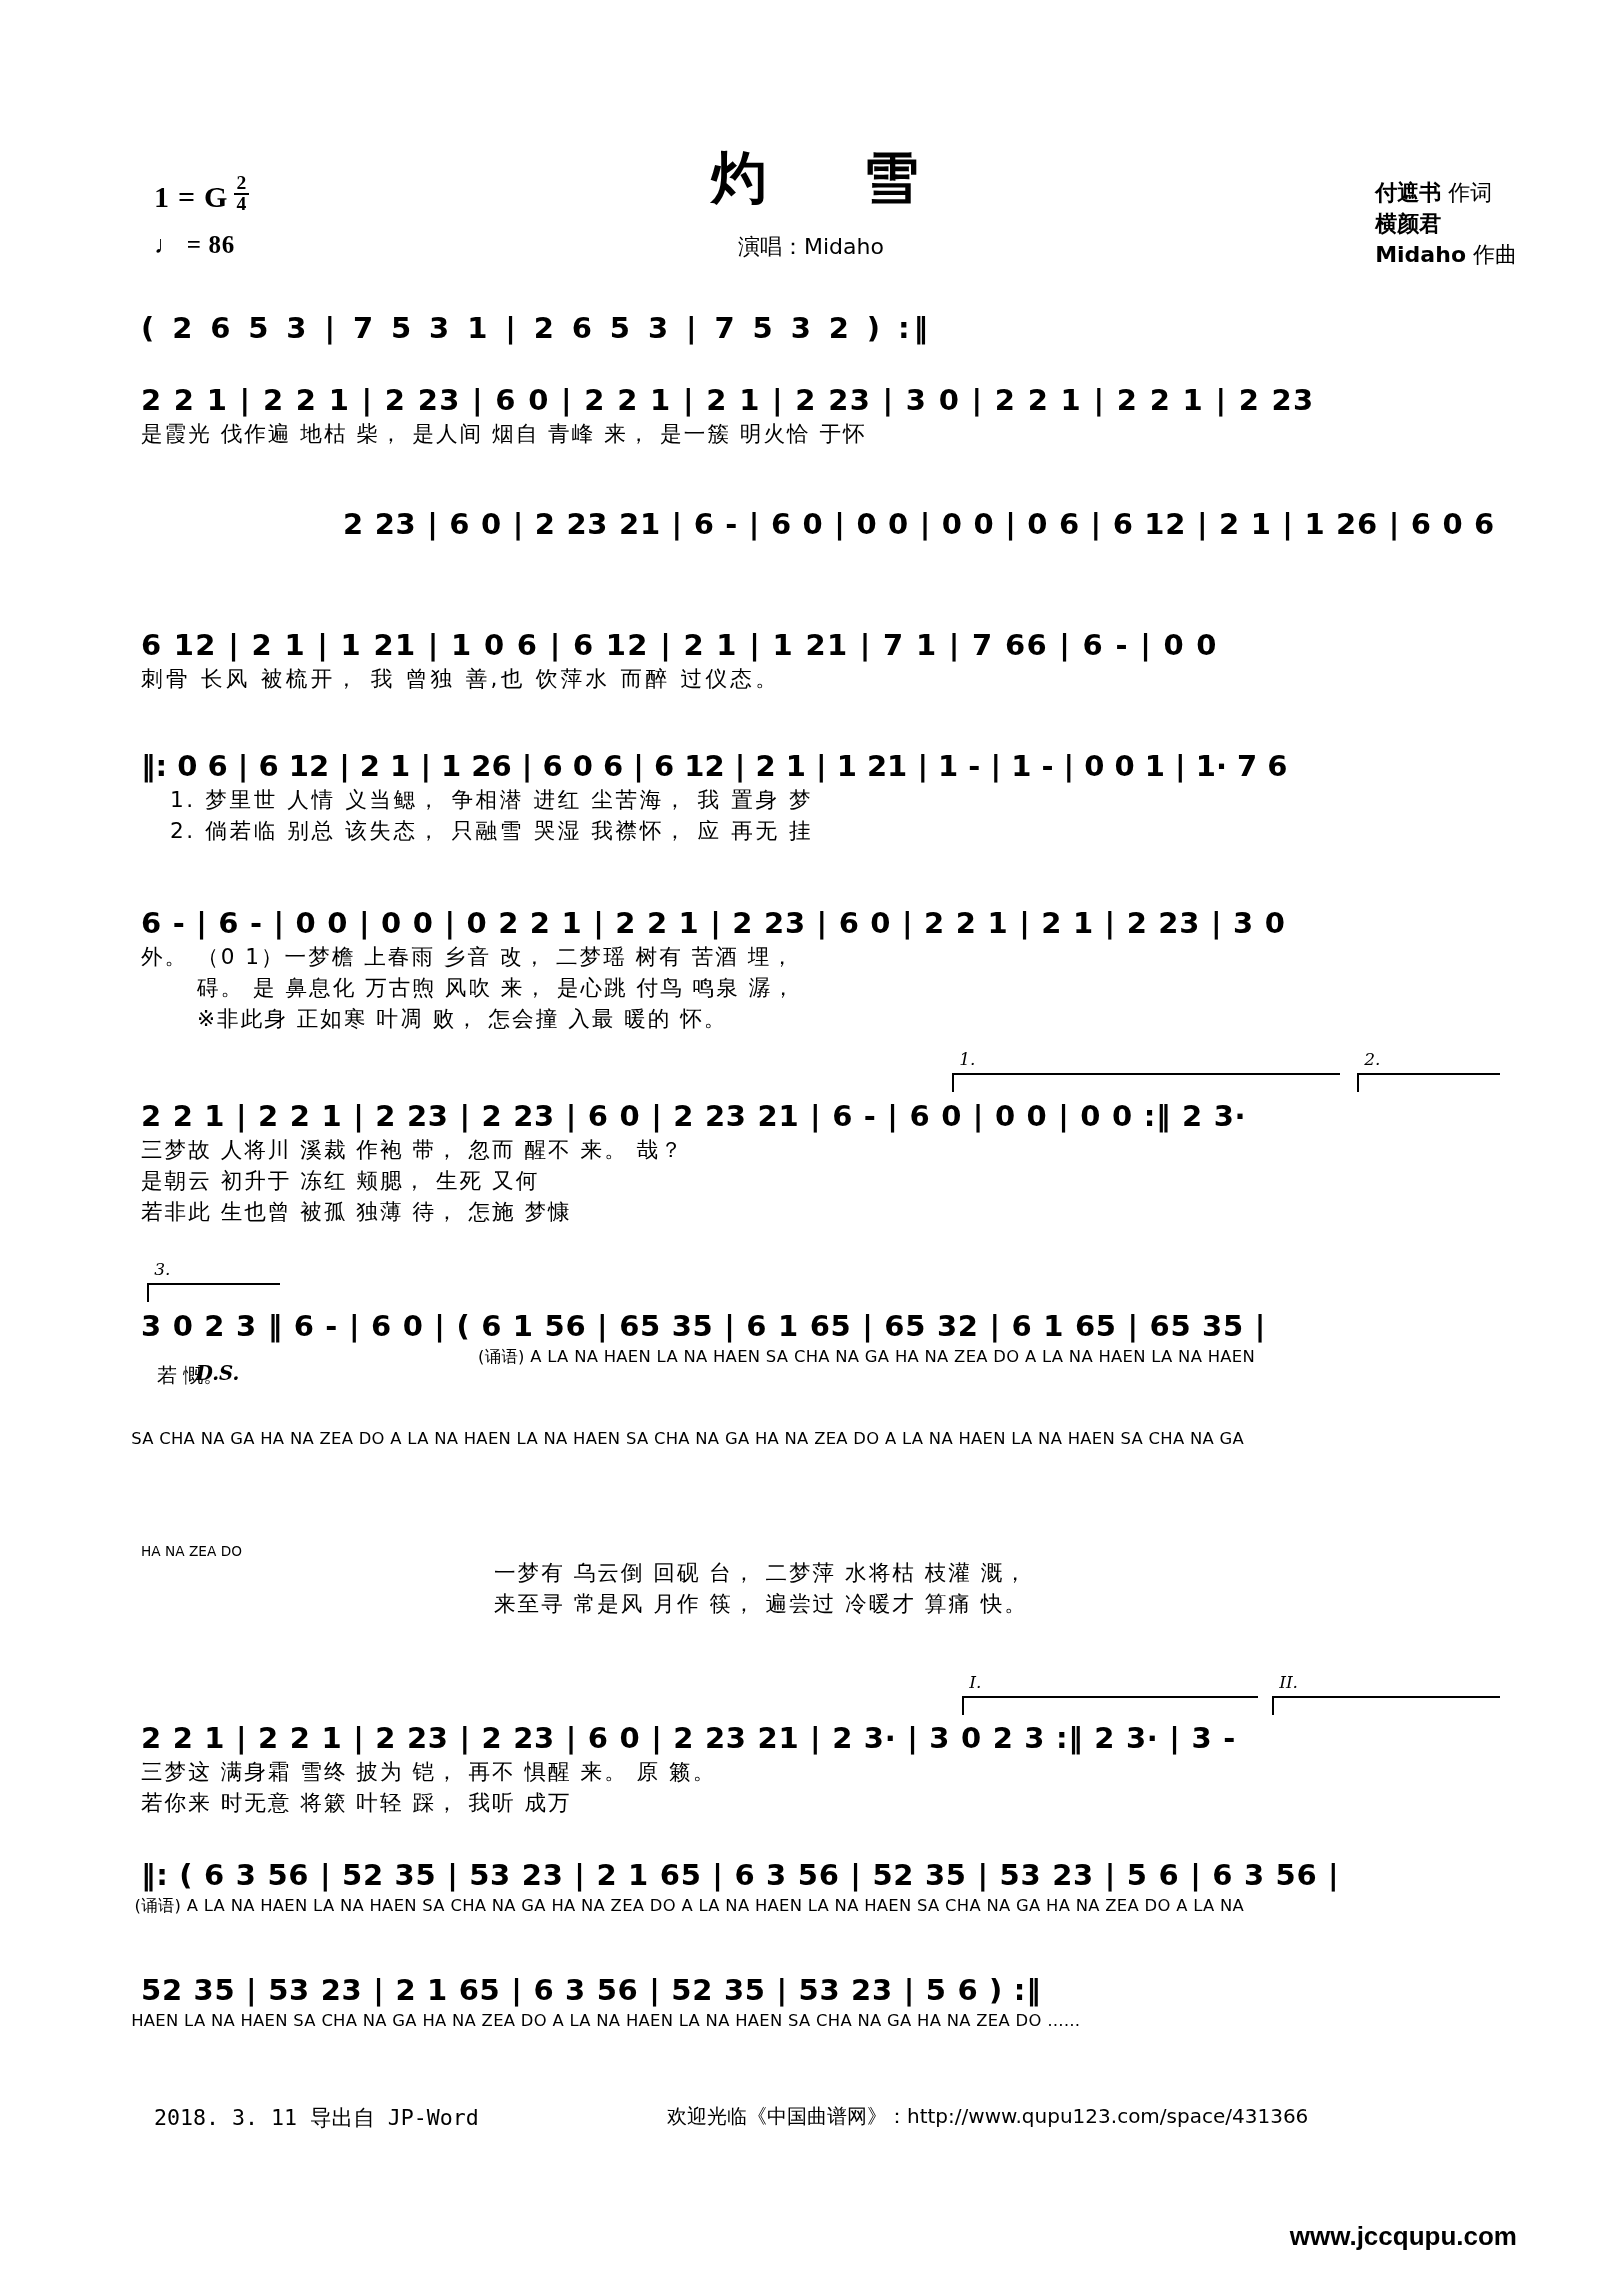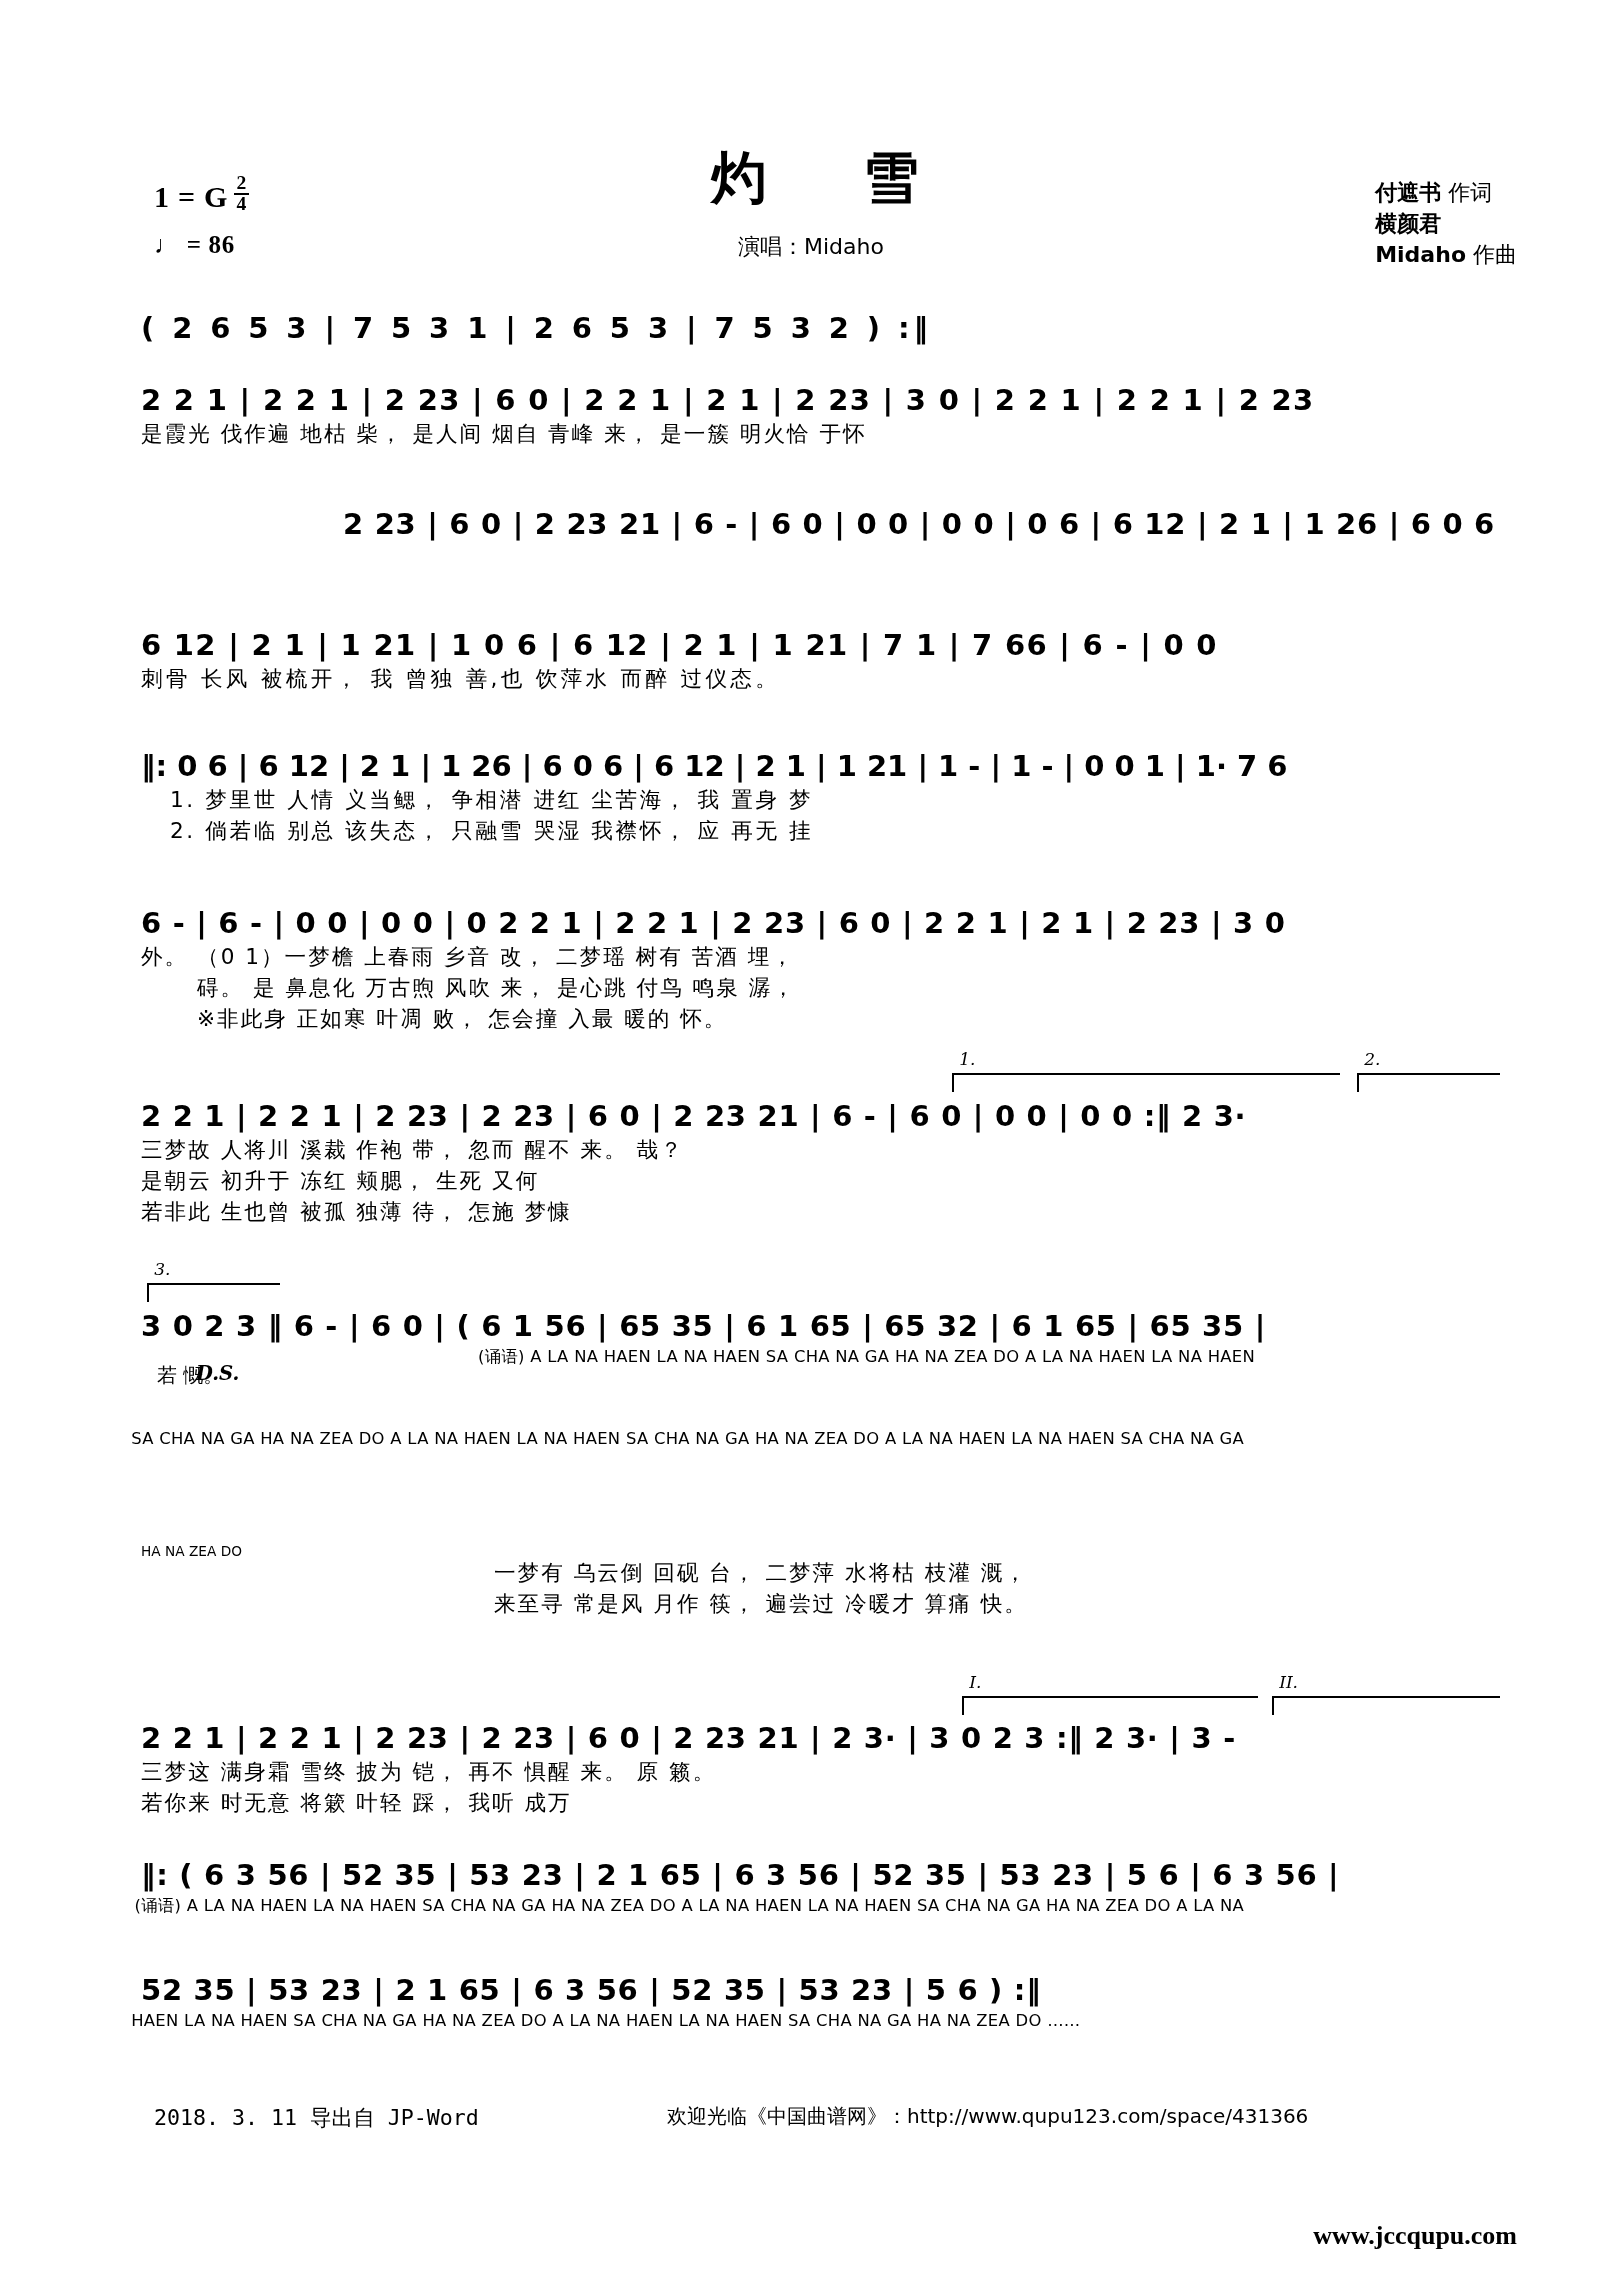--- a/index.html
+++ b/index.html
@@ -24,21 +24,21 @@
   
   .sys{position:absolute;left:141px;width:1354px;}
   .notes{font-family:"DejaVu Sans",sans-serif;font-size:29px;font-weight:bold;letter-spacing:0;white-space:nowrap;line-height:1.0;}
   .lyr{font-family:"DejaVu Sans",sans-serif;font-size:21.6px;white-space:nowrap;line-height:1.15;margin-top:6.5px;}
   .lyr.sm{font-size:16.4px;letter-spacing:0.3px;}
   .lyr.tiny{font-size:13.7px;}
 
   
   .footer-left{position:absolute;left:154px;top:2103px;font-size:21.6px;font-family:"DejaVu Sans Mono",monospace;}
   .footer-mid{position:absolute;left:667px;top:2103px;font-size:20px;font-family:"DejaVu Sans",sans-serif;white-space:nowrap;}
-  .footer-right{position:absolute;right:105px;top:2221px;font-size:26px;font-family:Liberation Serif, serif;font-weight:bold;}
+  .footer-right{position:absolute;right:105px;top:2221px;font-size:26px;font-family:Liberation Sans, sans-serif;font-weight:bold;}
 
   .rule{position:absolute;background:#000;}
   .ending{position:absolute;border-top:2px solid #000;border-left:2px solid #000;height:17px;}
   .ending .lbl{position:absolute;left:5.2px;top:-26px;font-size:17px;font-style:italic;font-family:"DejaVu Serif",serif;}
   .dsal{position:absolute;font-size:19.6px;font-style:italic;font-weight:bold;font-family:"DejaVu Serif",serif;}
 </style>
 </head>
 <body>
 
 <div class="sheet">

